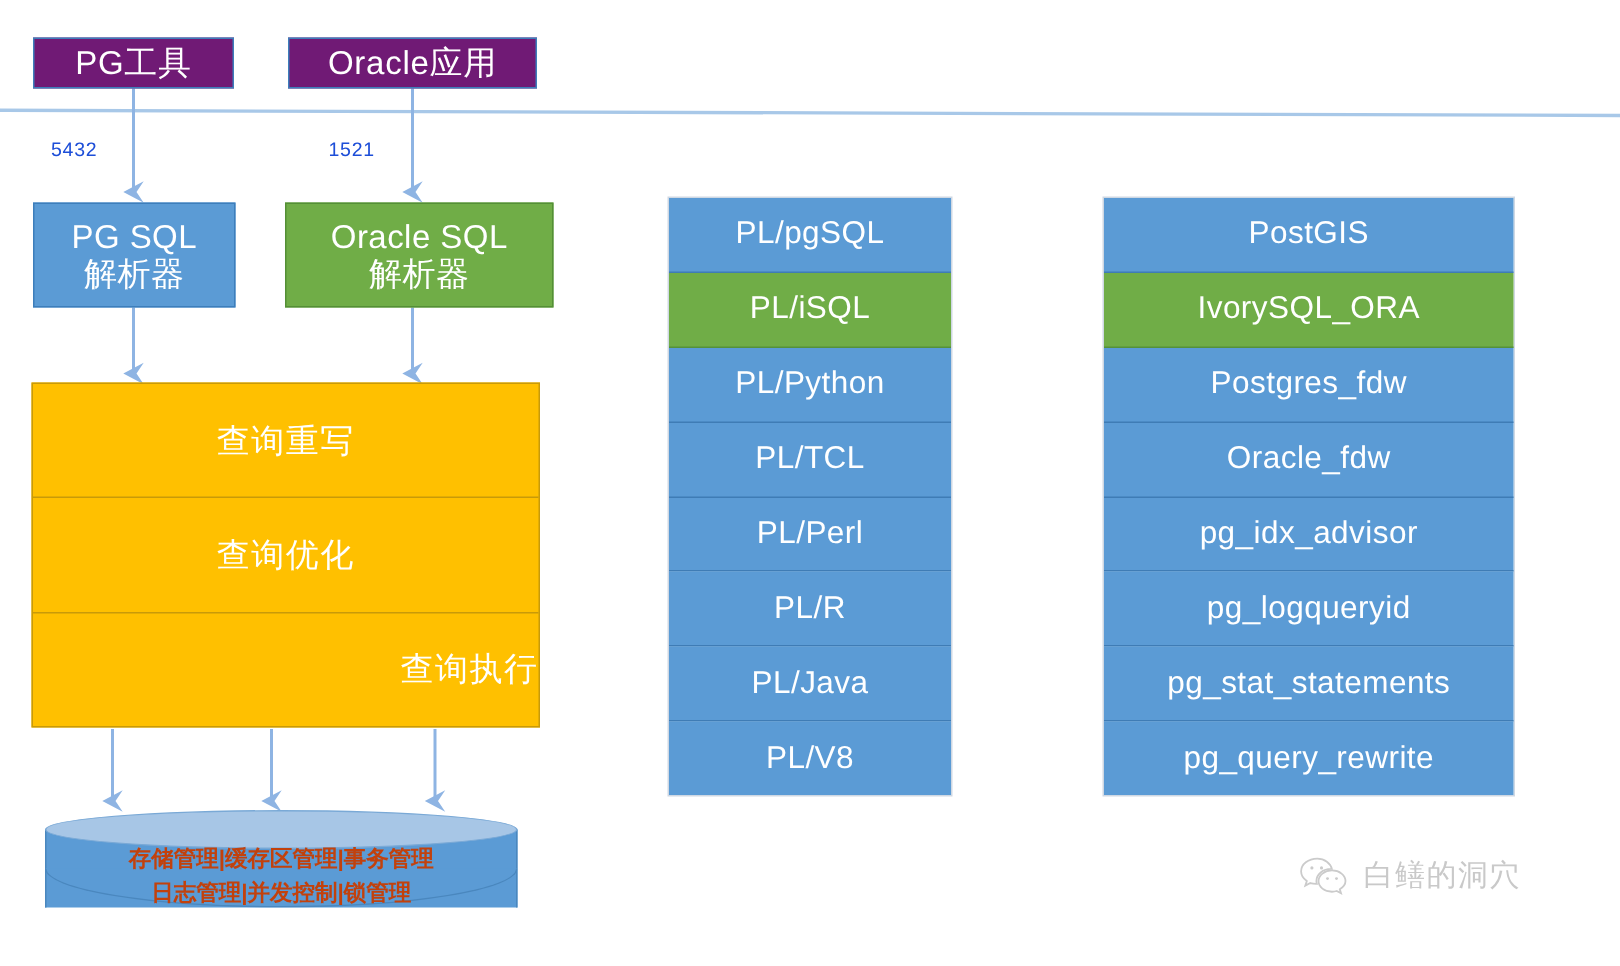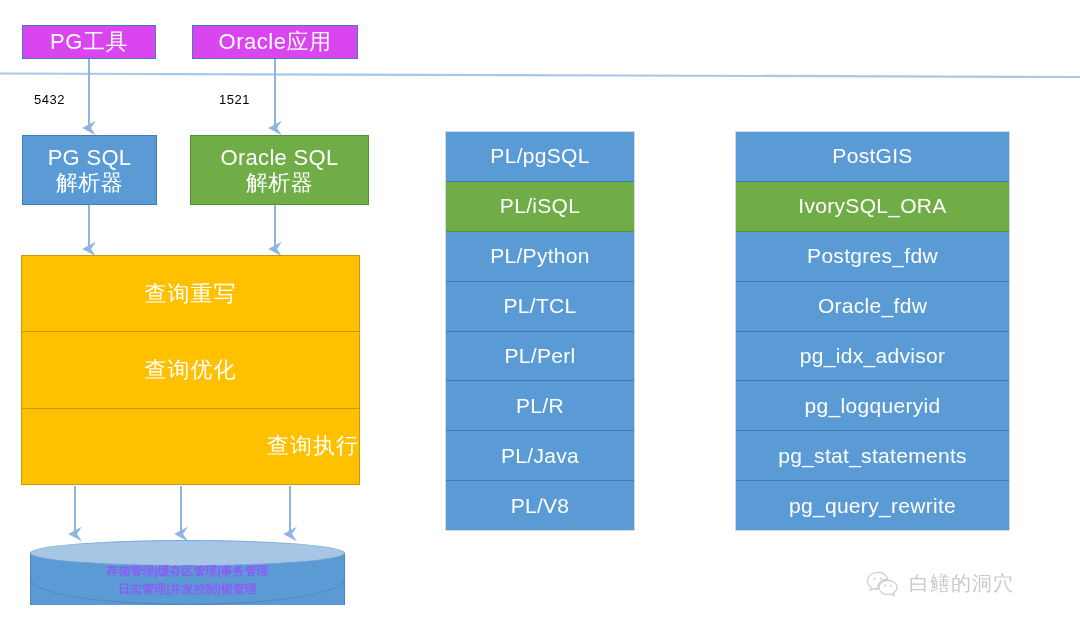--- a/index.html
+++ b/index.html
@@ -29,21 +29,21 @@
     align-items: center;
     justify-content: center;
     text-align: center;
     color: #ffffff;
     line-height: 1.15;
     white-space: pre-line;
   }
 
   
   .src-box {
-    background: #d946ef;
+    background: #701a75;
     border: 1px solid #3d7ebb;
     font-size: 22px;
     letter-spacing: 0.5px;
   }
   #src-pg   { left: 22px;  top: 25px;  width: 134px; height: 34px; }
   #src-ora  { left: 192px; top: 25px;  width: 166px; height: 34px; }
 
   
   .parser-box {
     font-size: 22px;
@@ -123,22 +123,22 @@
     background: #a7c6e6;
     border: 1px solid #7aa9d6;
     border-radius: 50%;
     box-sizing: border-box;
   }
   #storage-cylinder .cyl-label {
     position: absolute;
     left: 0; top: 22px;
     width: 100%;
     text-align: center;
-    color: #8b5cf6;
-    font-size: 12px;
+    color: #c2410c;
+    font-size: 15px;
     font-weight: bold;
     line-height: 1.5;
     white-space: pre-line;
     z-index: 3;
   }
 
   
   .col-list {
     position: absolute;
     box-sizing: border-box;
@@ -163,21 +163,21 @@
   }
   .col-item:last-child { border-bottom: none; }
   .col-item.highlight {
     background: #70ad47;
     border-bottom-color: #55913a;
   }
 
   
   .port-label {
     position: absolute;
-    color: #000000;
+    color: #1d4ed8;
     font-size: 13px;
     letter-spacing: 0.5px;
   }
   #port-5432 { left: 34px;  top: 92px; }
   #port-1521 { left: 219px; top: 92px; }
 
   
   #watermark {
     position: absolute;
     left: 866px;

